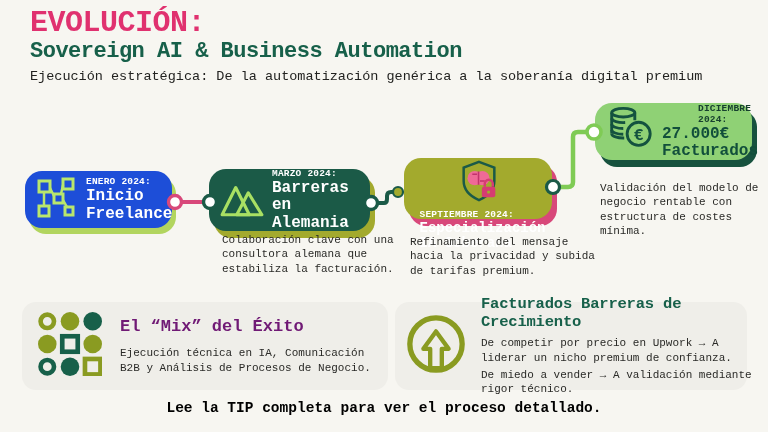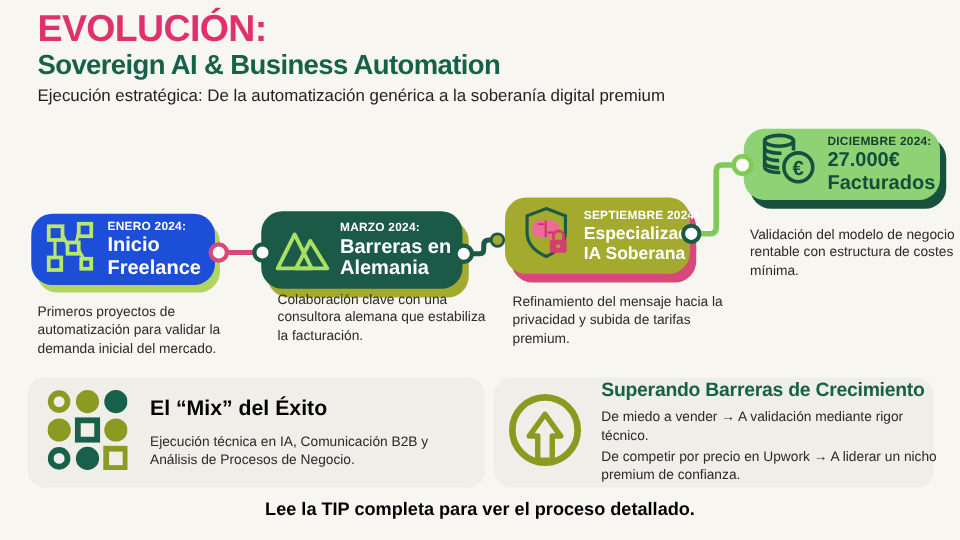--- a/index.html
+++ b/index.html
@@ -1,60 +1,60 @@
 <!DOCTYPE html>
 <html><head>
 <meta charset="utf-8">
 <style>
   html,body{margin:0;padding:0;}
   body{
     width:768px;height:432px;overflow:hidden;
     font-family:"Liberation Sans","DejaVu Sans",sans-serif;
     background:#f7f6f1;position:relative;
   }
-  .slide{position:absolute;inset:0;background:#f7f6f1;}
+  .slide{position:absolute;inset:0;background:#f7f6f1;font-family:Liberation Mono, monospace;}
 
   
   .hdr{position:absolute;left:30px;top:8px;}
   .hdr .t-accent{font-size:30px;font-weight:bold;color:#e0316f;letter-spacing:-0.5px;line-height:1.05;}
   .hdr .t-main{font-size:22px;font-weight:bold;color:#17604a;letter-spacing:-0.5px;line-height:1.08;}
   .hdr .t-sub{font-size:13.5px;color:#222220;margin-top:6px;}
 
   
   .ms{position:absolute;border-radius:17px;display:flex;align-items:center;padding:0 8px 0 10px;box-sizing:border-box;z-index:1;}
   .ms .txt{margin-left:7px;}
   .ms .date{font-size:9.5px;font-weight:bold;letter-spacing:0.2px;}
   .ms .title{font-size:16px;font-weight:bold;line-height:1.08;margin-top:1px;}
   .ms1{left:25px;top:171px;width:147px;height:57px;background:#1d4ed8;box-shadow:4px 6px 0 #b2d55f;}
   .ms2{left:209px;top:169px;width:161px;height:62px;background:#1b5a47;box-shadow:5px 7px 0 #a3aa2d;}
-  .ms3{left:404px;top:158px;width:148px;height:61px;background:#a3aa2d;box-shadow:5px 7px 0 #d8487a;}
+  .ms3{left:404px;top:158px;width:148px;height:61px;background:#a3aa2d;box-shadow:5px 7px 0 #d8487a;flex-direction:column;}
   .ms4{left:595px;top:103px;width:157px;height:57px;background:#8fd175;box-shadow:5px 7px 0 #17523e;}
   .ms1 .date,.ms2 .date,.ms3 .date{color:#ffffff;}
   .ms1 .title,.ms2 .title,.ms3 .title{color:#ffffff;}
   .ms3 .title{font-size:14px;}
-  .ms4 .date{color:#17402f;}
+  .ms4 .date{color:#17402f;margin-left:36px;}
   .ms4 .title{color:#124f3b;}
 
   
   .desc{position:absolute;font-size:11px;line-height:1.3;color:#2a2a27;z-index:1;}
   .d1{left:30px;top:243px;width:168px;}
   .d2{left:222px;top:233px;width:172px;}
   .d3{left:410px;top:235px;width:186px;}
   .d4{left:600px;top:181px;width:170px;}
 
   
   .connectors{position:absolute;inset:0;z-index:2;pointer-events:none;}
 
   
   .bcard{position:absolute;top:302px;height:88px;background:#efeee9;border-radius:14px;display:flex;align-items:center;box-sizing:border-box;z-index:1;}
   .bcard-left{left:22px;width:366px;padding:0 10px 0 16px;}
   .bcard-right{left:395px;width:352px;padding:0 8px 0 10px;}
   .bcard .bi{flex:0 0 auto;}
   .bcard .bt{margin-left:18px;}
-  .bcard-left .bt-title{font-size:17px;font-weight:bold;color:#000000;}
+  .bcard-left .bt-title{font-size:17px;font-weight:bold;color:#701a75;}
   .bcard-left .bt-body{font-size:11px;line-height:1.3;color:#2a2a27;margin-top:10px;width:256px;}
   .bcard-right .bt{margin-left:14px;}
   .bcard-right .bt-title{font-size:15.5px;font-weight:bold;color:#17604a;letter-spacing:-0.2px;}
   .bcard-right .bt-body{font-size:11px;line-height:1.3;color:#2a2a27;margin-top:5px;width:272px;}
   .bcard-right .bt-body + .bt-body{margin-top:3px;}
 
   
   .footer{position:absolute;left:0;top:400px;width:768px;text-align:center;
     font-size:14.5px;font-weight:bold;color:#000000;z-index:1;}
 </style>
@@ -126,21 +126,20 @@
         <circle cx="35" cy="31" r="12" fill="#8fd175"></circle>
         <text x="35" y="37.5" text-anchor="middle" font-size="17" font-weight="bold" fill="#14523f" stroke="none">€</text>
       </svg>
     </span>
     <div class="txt">
       <div class="date">DICIEMBRE 2024:</div>
       <div class="title">27.000€ Facturados</div>
     </div>
   </div>
 
-  <div class="desc d1">Primeros proyectos de automatización para validar la demanda inicial del mercado.</div>
   <div class="desc d2">Colaboración clave con una consultora alemana que estabiliza la facturación.</div>
   <div class="desc d3">Refinamiento del mensaje hacia la privacidad y subida de tarifas premium.</div>
   <div class="desc d4">Validación del modelo de negocio rentable con estructura de costes mínima.</div>
 
   <svg class="connectors" width="768" height="432" viewBox="0 0 768 432">
 
     <line x1="174" y1="202" x2="210" y2="202" stroke="#d8487a" stroke-width="4"></line>
     <circle cx="175" cy="202" r="6.5" fill="#ffffff" stroke="#d8487a" stroke-width="3.4"></circle>
     <circle cx="210" cy="202" r="6.5" fill="#ffffff" stroke="#1b5a47" stroke-width="3.4"></circle>
 
@@ -174,21 +173,21 @@
   </div>
 
   <div class="bcard bcard-right">
     <span class="bi">
       <svg width="62" height="62" viewBox="0 0 64 64" fill="none" stroke="#8a9b21" stroke-linejoin="round">
         <circle cx="32" cy="32" r="27" stroke-width="5.5"></circle>
         <path d="M19 37 L32 19 L45 37 H38 V57 H26 V37 Z" stroke-width="4.5" fill="#efeee9"></path>
       </svg>
     </span>
     <div class="bt">
-      <div class="bt-title">Superando Barreras de Crecimiento</div>
+      <div class="bt-title">Facturados Barreras de Crecimiento</div>
+      <div class="bt-body">De competir por precio en Upwork → A liderar un nicho premium de confianza.</div>
       <div class="bt-body">De miedo a vender → A validación mediante rigor técnico.</div>
-      <div class="bt-body">De competir por precio en Upwork → A liderar un nicho premium de confianza.</div>
     </div>
   </div>
 
   <div class="footer">Lee la TIP completa para ver el proceso detallado.</div>
 
 </div>
 
 </body></html>

